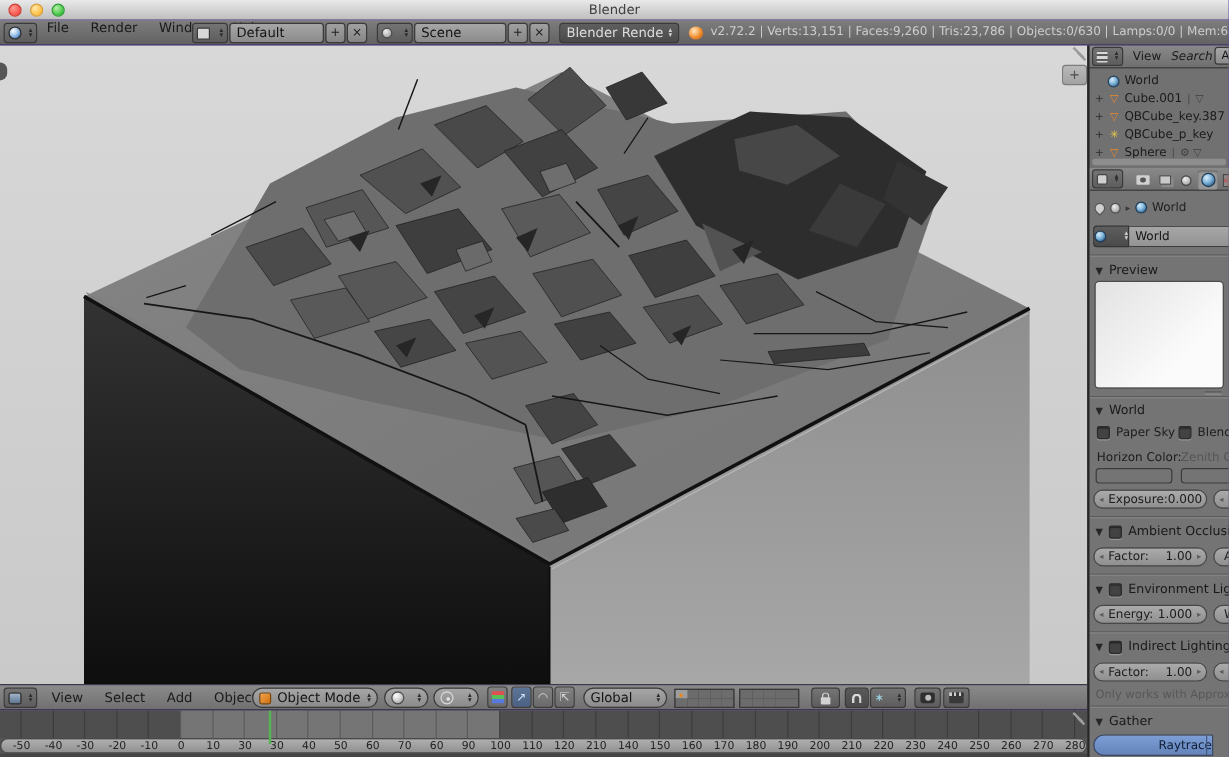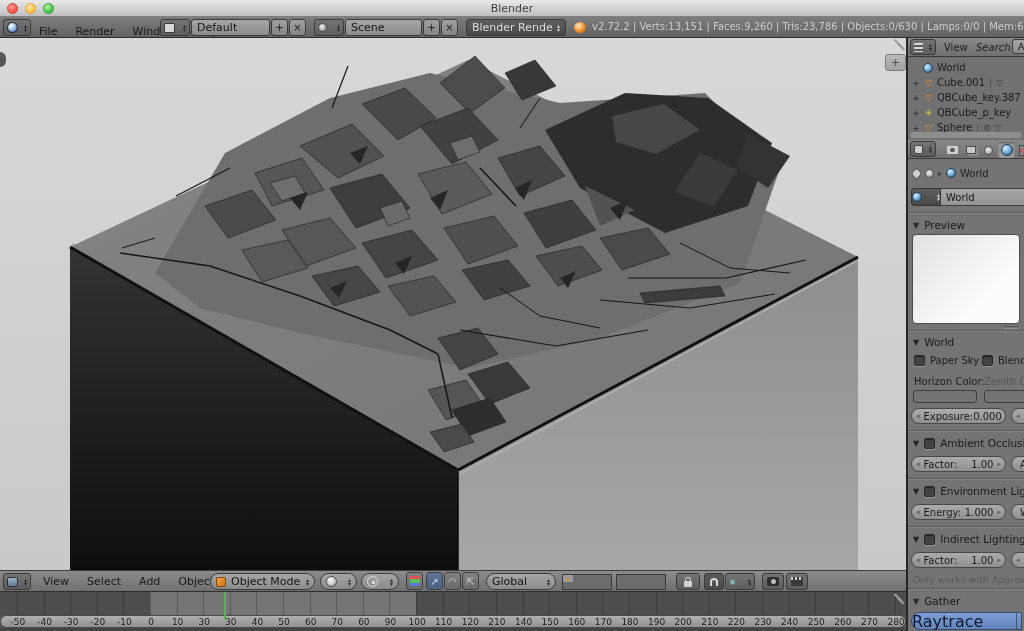--- a/index.html
+++ b/index.html
@@ -33,21 +33,21 @@
   .slider{position:absolute;height:16px;border:1px solid #474747;border-radius:8px;
     background:linear-gradient(#ababab,#8f8f8f);display:flex;align-items:center;
     font-size:10px;color:#1c1c1c;padding:0 4px;white-space:nowrap;overflow:hidden;}
   .sl-arr{font-size:7px;color:#5c5c5c;}
   .sl-label{margin-left:4px;}
   .sl-value{margin-left:auto;margin-right:4px;}
 
   
   .infobar{position:absolute;left:0;top:17px;width:1024px;height:21px;
     background:linear-gradient(#7d7d7d,#626262);border-bottom:1px solid #2c2c2c;}
-  .infobar .menus{position:absolute;left:30px;top:0;height:21px;display:flex;align-items:flex-end;}
+  .infobar .menus{position:absolute;left:30px;top:0;height:21px;display:flex;align-items:flex-start;}
   .info-editor-icon{width:11px;height:11px;border-radius:50%;
     background:radial-gradient(circle at 35% 30%,#ffffff,#9fc4e8 45%,#4878b8 80%);border:1px solid #2e2e2e;}
   .field-text{overflow:hidden;white-space:nowrap;}
   .blender-logo{position:absolute;left:574px;top:5px;width:12px;height:11px;border-radius:50%;
     background:radial-gradient(circle at 38% 34%,#ffd9a8 10%,#ee8a2b 55%,#b35a12);}
   .stats{position:absolute;left:592px;top:4px;font-size:10px;color:#cdcdcd;white-space:nowrap;}
 
   
   .viewport{position:absolute;left:0;top:38px;width:906px;height:532px;
     background:linear-gradient(#d8d8d8,#c9c9c9);overflow:hidden;}
@@ -148,22 +148,22 @@
   .phead .tri{font-size:8px;color:#262626;}
   .sep{position:absolute;left:0;width:118px;height:2px;border-top:1px solid #5c5c5c;border-bottom:1px solid #858585;}
   .preview-box{position:absolute;left:4px;top:94px;width:108px;height:90px;border-radius:4px;border:1px solid #4c4c4c;
     background:linear-gradient(135deg,#e2e2e2,#fbfbfb 70%);}
   .grip{position:absolute;left:96px;top:186px;width:14px;height:3px;
     border-top:1px solid #5a5a5a;border-bottom:1px solid #8f8f8f;}
   .plabel{position:absolute;font-size:10px;color:#1d1d1d;white-space:nowrap;}
   .plabel.dim{color:#565656;}
   .swatch{position:absolute;height:13px;border:1px solid #3c3c3c;border-radius:3px;}
   .note{position:absolute;font-size:9.5px;color:#575757;white-space:nowrap;}
-  .raybtn{position:absolute;left:3px;top:460px;width:111px;height:18px;border:1px solid #3a4a66;border-radius:9px 0 0 9px;
-    background:linear-gradient(#7d9ed6,#6383ba);color:#101c30;font-size:16px;display:flex;align-items:center;justify-content:flex-start;}
+  .raybtn{position:absolute;left:3px;top:460px;width:100px;height:18px;border:1px solid #3a4a66;border-radius:9px 0 0 9px;
+    background:linear-gradient(#7d9ed6,#6383ba);color:#101c30;font-size:10px;display:flex;align-items:center;justify-content:flex-end;}
   .raybtn .seg{position:absolute;right:0;top:0;width:5px;height:16px;border-left:1px solid #45587a;background:linear-gradient(#8fachd,#7790c0);}
 </style>
 </head>
 <body>
 
 <div id="app">
 
   <div class="titlebar">
     <span class="tl-dot tl-red"></span>
     <span class="tl-dot tl-yellow"></span>

